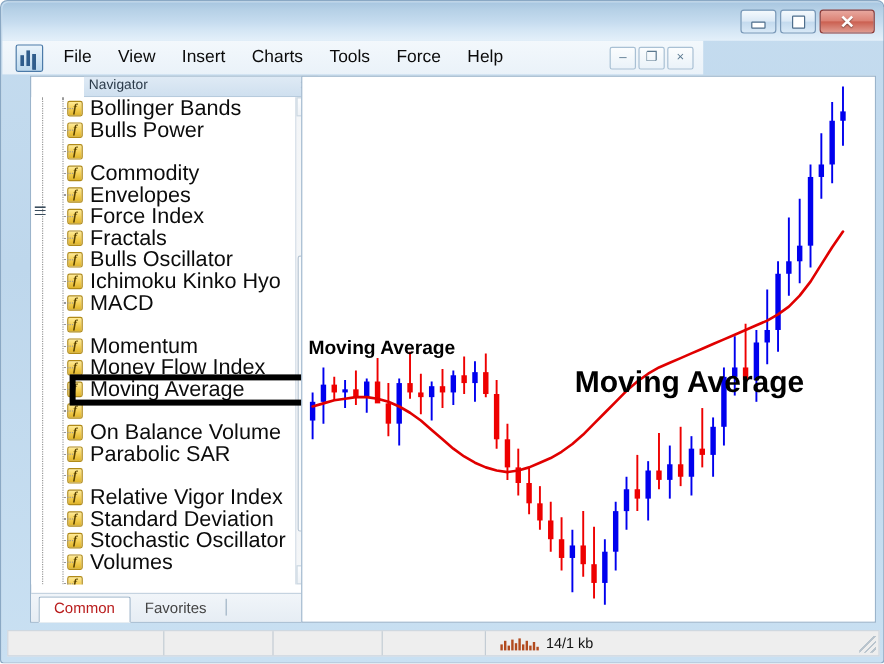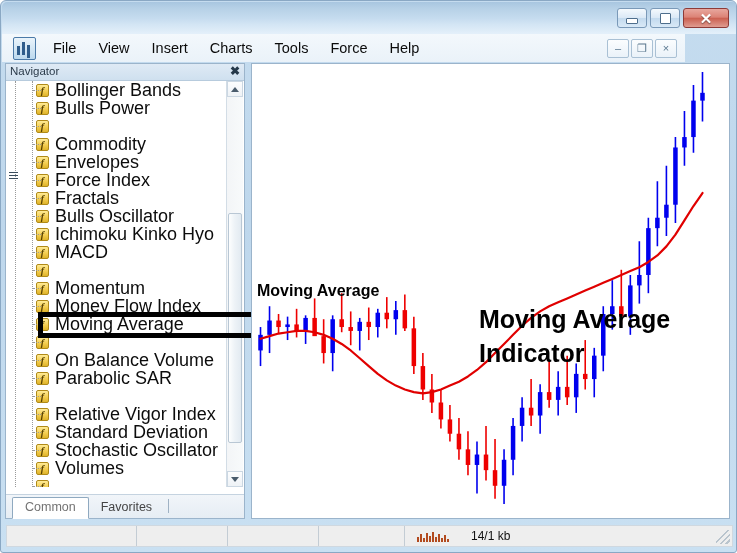--- a/index.html
+++ b/index.html
@@ -75,21 +75,21 @@
     font-weight: bold;
     line-height: 1;
     text-shadow: 0 1px 1px rgba(0,0,0,.45);
     font-family: "Liberation Sans", sans-serif;
   }
 
   
   #menu-bar {
     position: absolute;
     left: 1px; top: 33px;
-    width: 683px; height: 28px;
+    width: 584px; height: 28px;
     background: linear-gradient(to bottom, #f3f8fc 0%, #eaf2f9 100%);
     display: flex;
     align-items: center;
   }
   #app-icon {
     width: 21px; height: 21px;
     margin-left: 11px;
     margin-right: 6px;
     border: 1px solid #4b7aa8;
     border-radius: 2px;
@@ -128,25 +128,26 @@
     background: linear-gradient(to bottom, #fbfdfe 0%, #eaf2f9 100%);
     color: #5a788f;
     font-size: 11px;
     display: flex; align-items: center; justify-content: center;
     line-height: 1;
   }
 
   
   #navigator-panel {
     position: absolute;
-    left: 4px; top: 62px;
+    left: 24px; top: 62px;
     width: 240px; height: 456px;
     box-sizing: border-box;
     background: #ffffff;
     border: 1px solid #9bb4cb;
+    padding-left: 44px;
   }
   #navigator-header {
     position: relative;
     height: 16px;
     background: linear-gradient(to bottom, #dfeaf5 0%, #cfe0ef 100%);
     border-bottom: 1px solid #b7cbdd;
   }
   #navigator-title {
     position: absolute;
     left: 4px; top: 1px;
@@ -280,21 +281,21 @@
     background: linear-gradient(to bottom, #f1f5f9 0%, #e6edf4 100%);
     border-top: 1px solid #c5d3e0;
     display: flex;
     align-items: flex-end;
     padding-left: 6px;
     box-sizing: border-box;
   }
   .nav-tab {
     font-size: 12.5px;
     padding: 2px 12px 4px 12px;
-    color: #737373;
+    color: #b91c1c;
     box-sizing: border-box;
   }
   .nav-tab.active {
     background: #ffffff;
     border: 1px solid #8fa9c0;
     border-bottom: 1px solid #ffffff;
     border-radius: 2px 2px 0 0;
     margin-bottom: -1px;
     font-weight: normal;
   }
@@ -363,21 +364,21 @@
     gap: 1px;
     height: 11px;
     margin-left: 12px;
   }
   #status-traffic i {
     display: block;
     width: 2px;
     background: #b24a1e;
   }
   #status-kb {
-    margin-left: 22px;
+    margin-left: 6px;
     font-size: 12px;
     color: #111111;
   }
   #resize-grip {
     position: absolute;
     right: 2px; bottom: 2px;
     width: 14px; height: 14px;
     background:
       linear-gradient(135deg, transparent 0 42%, #b9c4cd 42% 50%, transparent 50% 100%),
       linear-gradient(135deg, transparent 0 62%, #b9c4cd 62% 70%, transparent 70% 100%),
@@ -671,21 +672,20 @@
           <line x1="450.49" x2="450.49" y1="8.00" y2="57.45" stroke="#0000ee" stroke-width="1.6"></line>
           <rect x="448.23" y="28.82" width="4.51" height="7.81" fill="#0000ee"></rect>
         </g>
       <path id="ma-path" fill="none" stroke="#e00000" stroke-width="2.2" stroke-linejoin="round" stroke-linecap="round" d="M8.51 274.75 L17.53 272.14 L26.55 269.54 L35.57 268.24 L44.59 266.94 L53.61 266.94 L62.63 268.24 L71.65 270.84 L80.67 274.75 L89.69 279.95 L98.71 286.46 L107.73 294.27 L116.75 302.07 L125.77 309.88 L134.79 316.39 L143.81 321.59 L152.83 325.49 L161.85 328.10 L170.87 329.40 L179.89 328.10 L188.91 325.49 L197.93 321.59 L206.95 317.69 L215.97 312.48 L224.99 305.98 L234.01 298.17 L243.03 289.06 L252.05 279.95 L261.07 270.84 L270.09 261.73 L279.11 253.93 L288.13 247.42 L297.15 242.22 L306.17 238.31 L315.19 234.41 L324.21 230.51 L333.23 226.60 L342.25 222.70 L351.27 218.80 L360.29 214.89 L369.31 210.99 L378.33 207.08 L387.35 203.18 L396.37 197.98 L405.39 191.47 L414.41 182.36 L423.43 170.65 L432.45 156.34 L441.47 142.02 L450.49 129.01"></path>
     </svg>
 
     <div class="chart-note" id="note-moving-average">Moving Average</div>
 
     <div class="chart-note" id="note-indicator">
       <div>Moving Average</div>
-      <div>Indicator</div>
     </div>
   </div>
 
   <div id="status-bar">
     <div class="status-cell" style="width:129px"></div>
     <div class="status-sep"></div>
     <div class="status-cell" style="width:90px"></div>
     <div class="status-sep"></div>
     <div class="status-cell" style="width:90px"></div>
     <div class="status-sep"></div>

